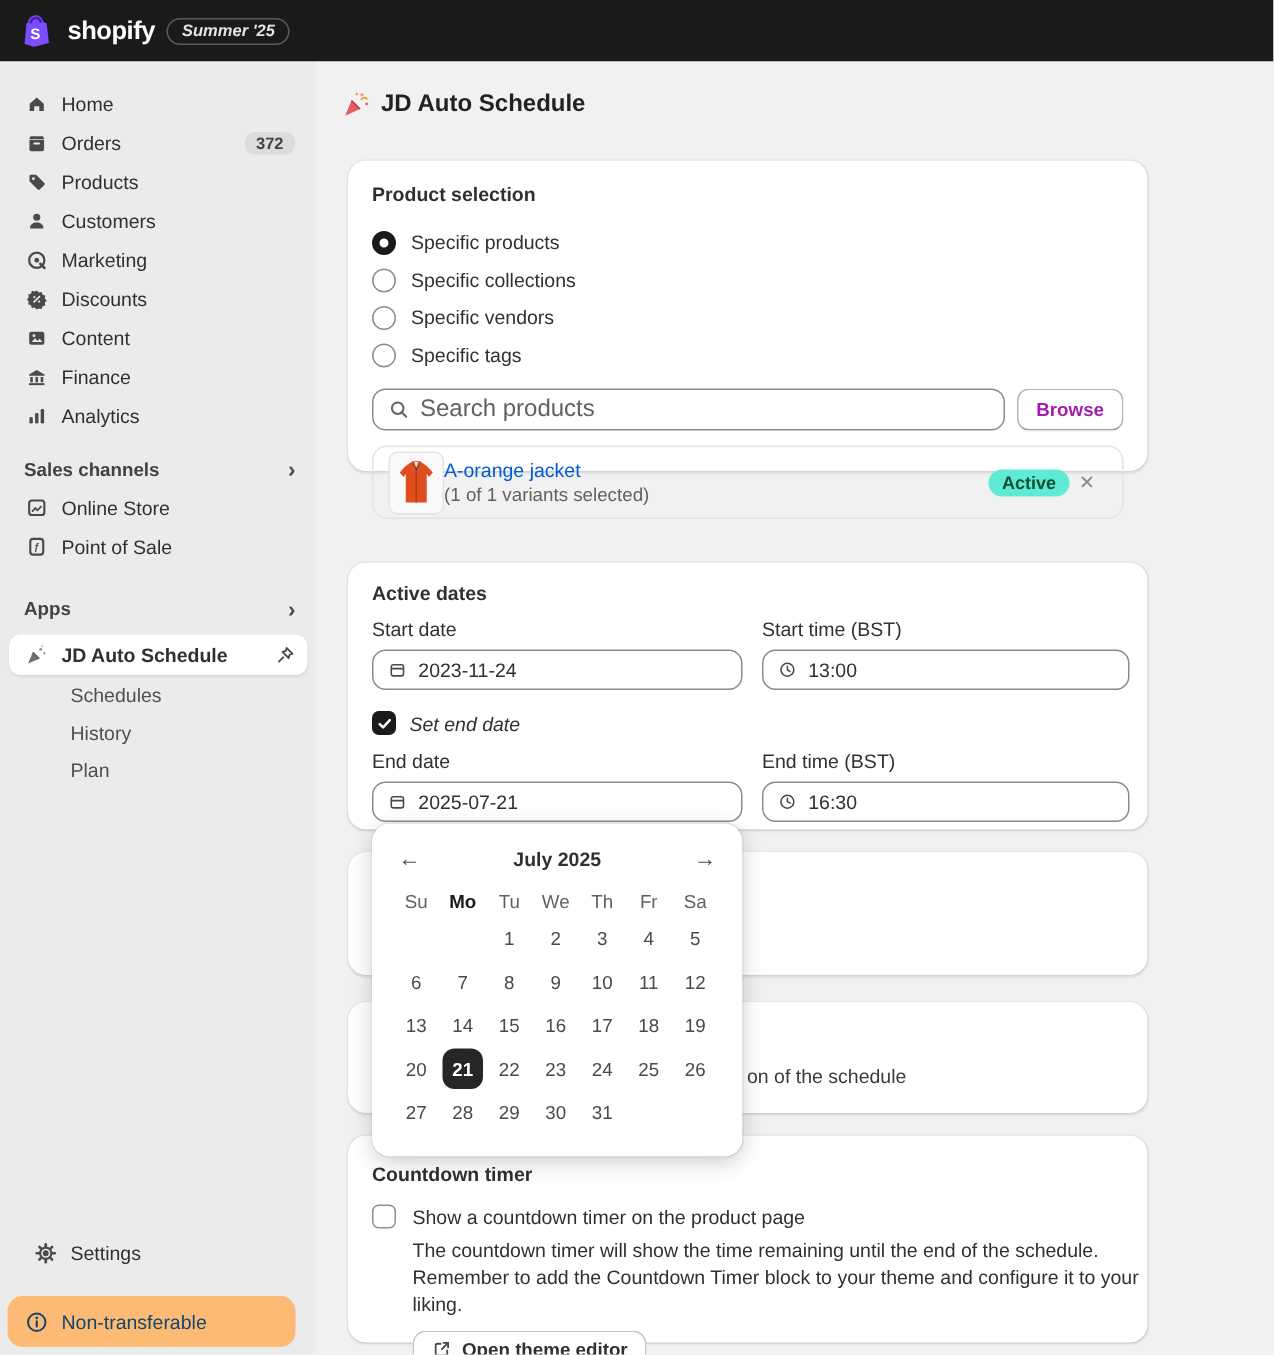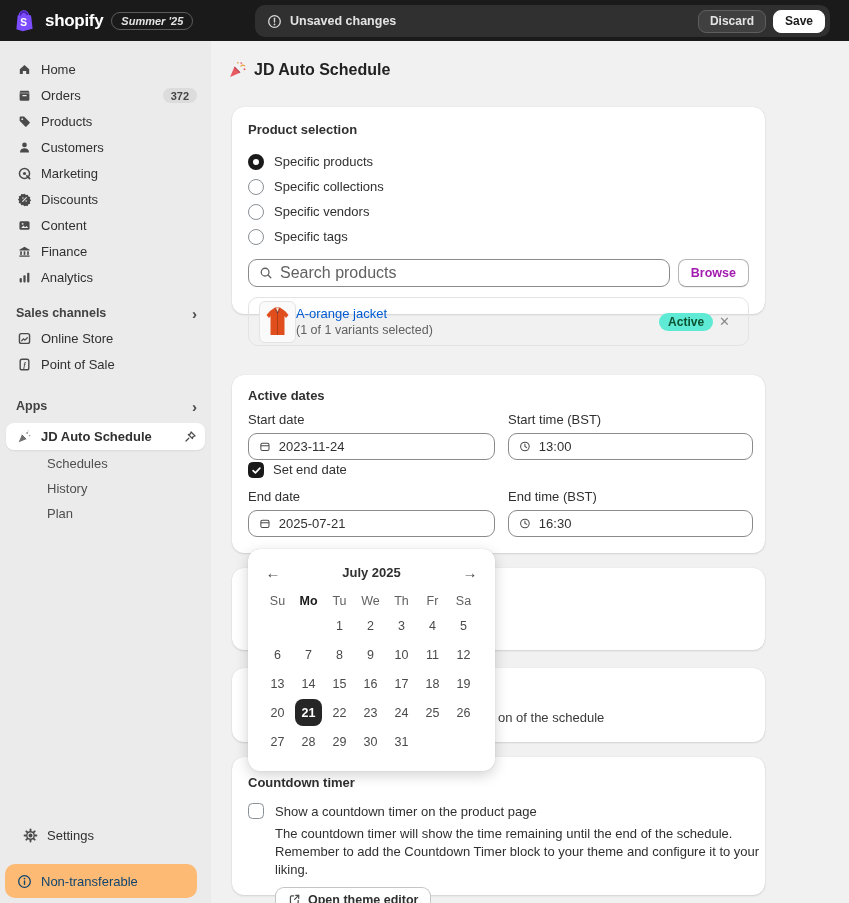--- a/index.html
+++ b/index.html
@@ -56,21 +56,21 @@
   .prod-variants { color:#616161; font-size:12.5px; }
   .status-badge { margin-left:auto; background:#5eead4; color:#0c5132; font-size:12px; font-weight:550; border-radius:9px; padding:2px 9px; }
   .close-x { color:#8a8a8a; font-size:13px; cursor:pointer; padding:4px 6px; }
 
   
   .card-dates { top:334px; height:178px; padding:13px 16px; }
   .field-grid { display:grid; grid-template-columns:247px 245px; column-gap:13px; }
   .field-label { margin:9px 0 6px 0; color:#303030; }
   .tinput { display:flex; align-items:center; gap:8px; border:1px solid #8a8a8a; border-radius:9px; height:27px; padding:0 10px; background:#fff; }
   .tinput input { border:none; outline:none; width:100%; font-size:13px; font-family:inherit; color:#303030; background:transparent; }
-  .check-row { display:flex; gap:9px; margin-top:2px; height:18px; cursor:pointer; }
+  .check-row { display:flex; align-items:center; gap:9px; margin-top:13px; height:18px; cursor:pointer;font-style:italic; }
   .checkbox { width:16px; height:16px; border-radius:4.5px; border:1.5px solid #898f94; background:#fff; flex:0 0 16px; display:flex; align-items:center; justify-content:center; }
   .checkbox.checked { background:#1a1a1a; border-color:#1a1a1a; }
 
   
   .card-hidden1 { top:527px; height:82px; }
   .card-hidden2 { top:627px; height:74px; }
   .fragment-text { position:absolute; left:266px; top:42px; color:#3a3a3a; }
 
   
   .card-countdown { top:716px; height:138px; padding:18px 16px; }
@@ -100,34 +100,20 @@
 
   <div class="topbar">
     <div class="logo-group">
       <svg class="logo-bag" viewBox="0 0 16 16">
         <path d="M4.2 4.6 C4.4 2.8 5.9 1.4 7.6 1.4 C9.3 1.4 10.6 2.7 10.9 4.4 L12.2 4.8 L13.2 13.2 L6.9 14.8 L2.8 13.6 L3.6 4.9 Z" fill="#7b4dff"></path>
         <path d="M5.4 4.8 C5.5 3.5 6.5 2.5 7.6 2.5 C8.7 2.5 9.6 3.4 9.8 4.6" fill="none" stroke="#4b21b0" stroke-width="1.1"></path>
         <text x="7.4" y="11.4" font-size="6.5" font-weight="bold" fill="#fff" text-anchor="middle" font-family="Liberation Sans, sans-serif">S</text>
       </svg>
       <span class="logo-text">shopify</span>
       <span class="version-badge">Summer '25</span>
-    </div>
-    <div class="savebar">
-      <div class="savebar-msg">
-        <svg width="15" height="15" viewBox="0 0 16 16">
-          <circle cx="8" cy="8" r="6.2" fill="none" stroke="#d6d6d6" stroke-width="1.4"></circle>
-          <line x1="8" y1="4.6" x2="8" y2="8.6" stroke="#d6d6d6" stroke-width="1.5" stroke-linecap="round"></line>
-          <circle cx="8" cy="11.1" r="0.95" fill="#d6d6d6"></circle>
-        </svg>
-        <span>Unsaved changes</span>
-      </div>
-      <div class="savebar-actions">
-        <button class="btn-discard">Discard</button>
-        <button class="btn-save">Save</button>
-      </div>
     </div>
   </div>
 
   <div class="sidebar">
 
     <div class="srow">
       <span class="sicon">
         <svg width="15" height="15" viewBox="0 0 16 16">
             <path d="M3 7.6 L8 3.2 L13 7.6 V12.8 H9.8 V9.5 H6.2 V12.8 H3 Z" fill="#4a4a4a"></path>
           </svg>

